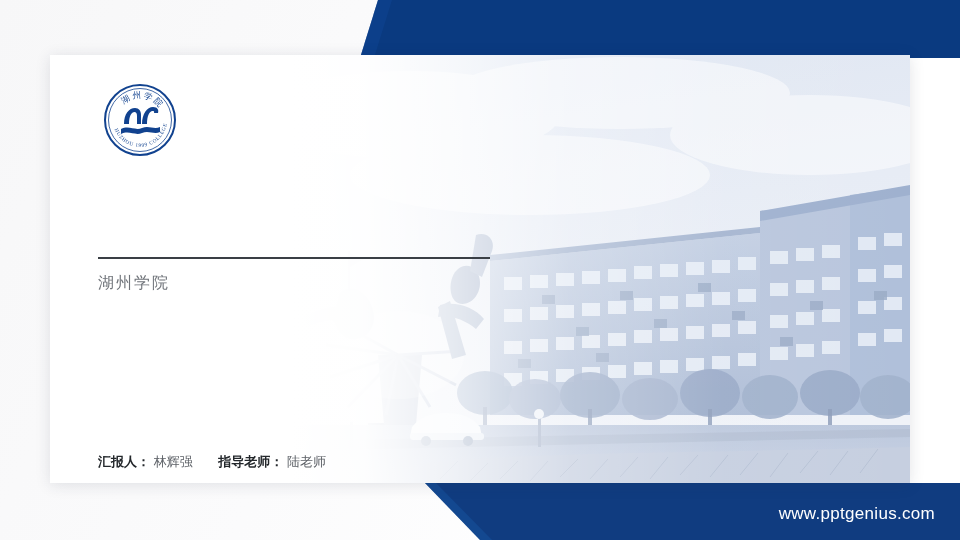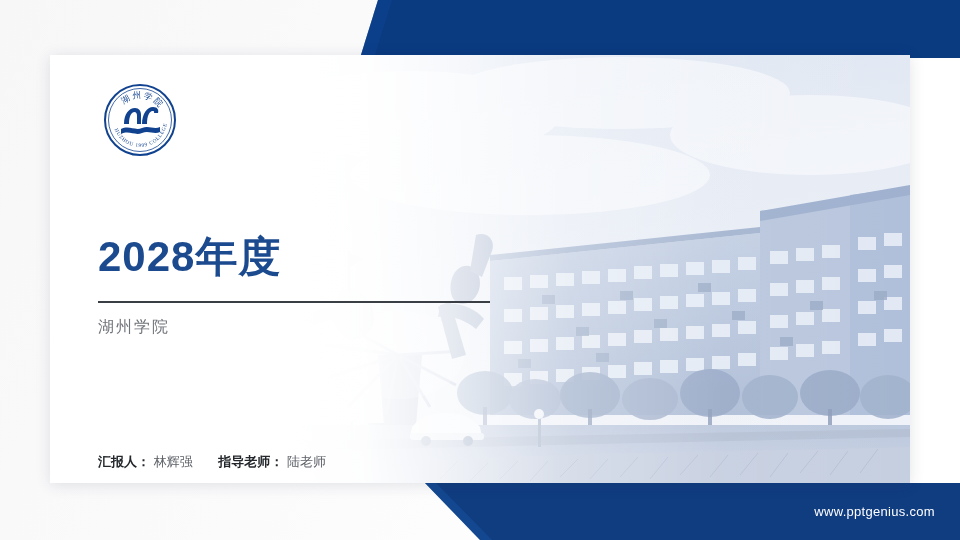--- a/index.html
+++ b/index.html
@@ -142,21 +142,21 @@
   }
   .credits .val { color: #5d6167; }
   .credits .grp { margin-right: 22px; }
 
   
   .footer-url {
     position: absolute;
     right: 25px;
     top: 504px;
     z-index: 8;
-    font-size: 13px;
+    font-size: 17px;
     color: #ffffff;
     letter-spacing: 0.3px;
     margin-left: 40px;
   }
 </style>
 </head>
 <body>
 
 <div id="slide">
 
@@ -447,21 +447,20 @@
           <textPath href="#arcTop" startOffset="26%">湖州学院</textPath>
         </text>
 
         <text font-family="'Liberation Serif','DejaVu Serif',serif" font-size="5.2" fill="#11428f" letter-spacing="0.7">
           <textPath href="#arcBottom" startOffset="11%">HUZHOU 1999 COLLEGE</textPath>
         </text>
       </svg>
     </div>
 
     <div class="textblock">
-      <h1 class="title-year">2028年度</h1>
       <div class="divider"></div>
       <p class="subtitle">湖州学院</p>
     </div>
 
     <div class="credits">
       <span class="grp">
         <span class="lbl">汇报人：</span>
         <span class="val">林辉强</span>
       </span>
       <span class="grp">

